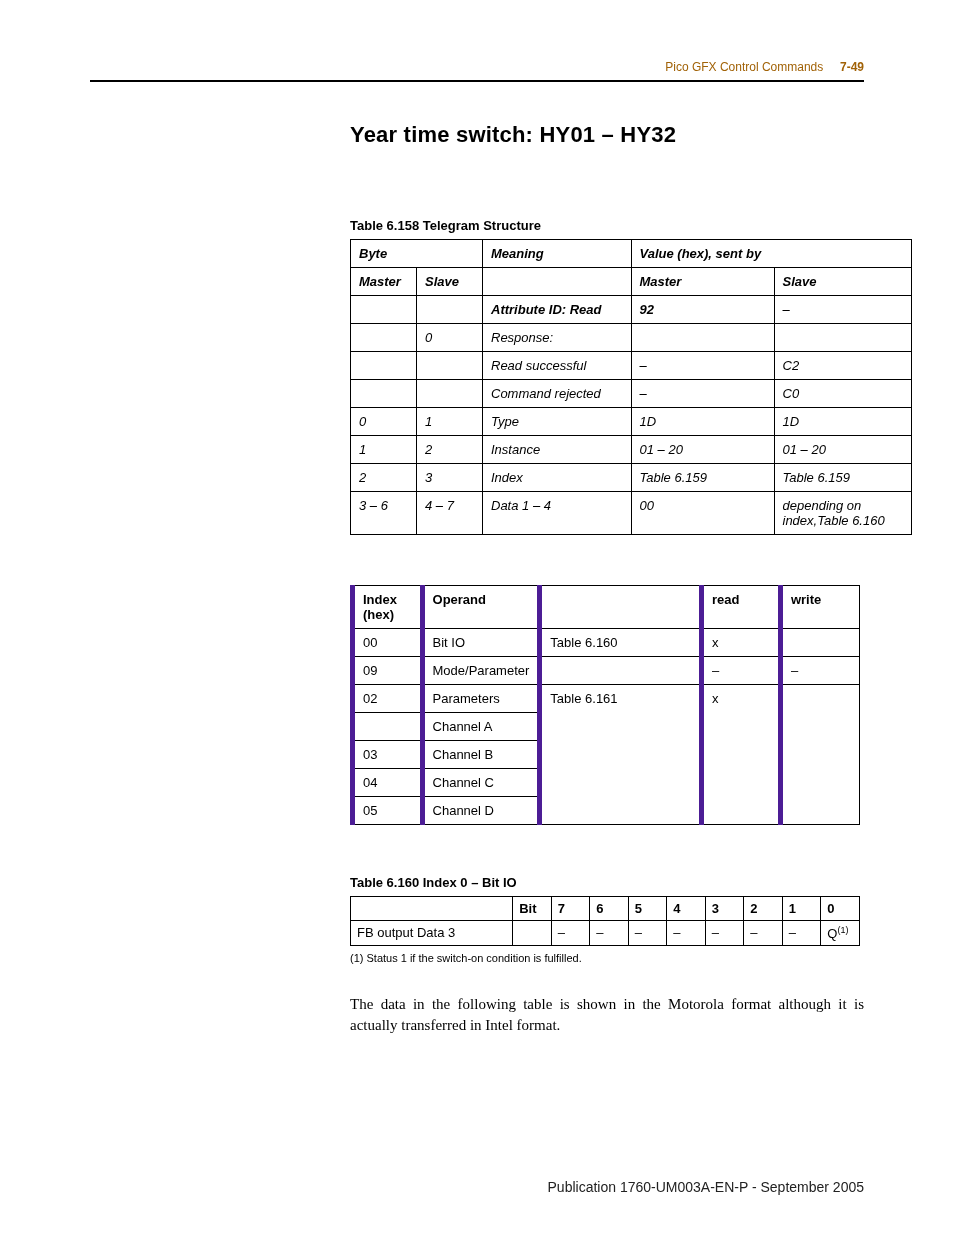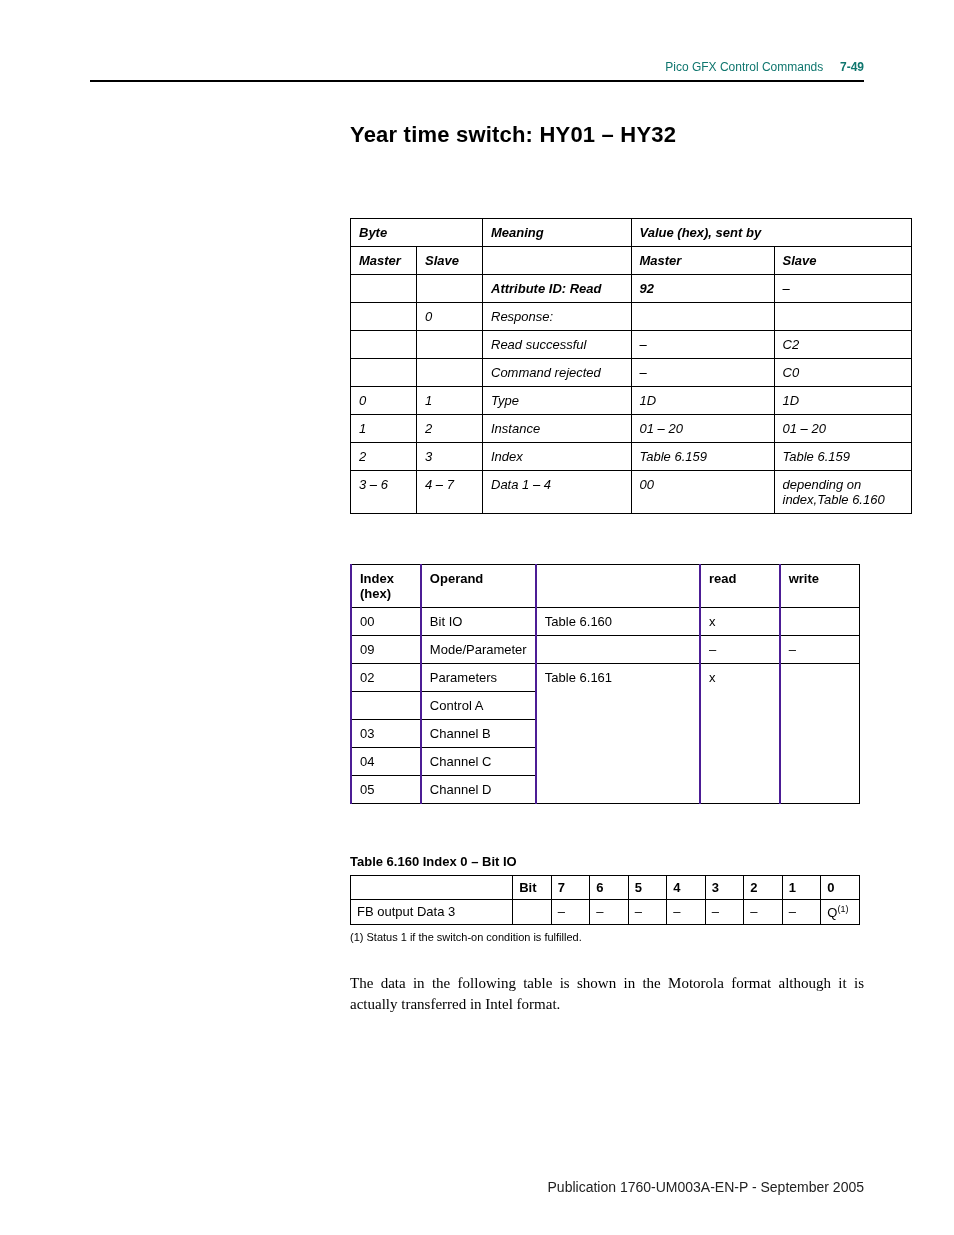--- a/index.html
+++ b/index.html
@@ -14,21 +14,21 @@
   }
   .page {
     padding: 60px 90px 40px 90px;
   }
   .header-line {
     border-bottom: 2px solid #000;
     margin-bottom: 40px;
     padding-bottom: 6px;
     text-align: right;
     font-size: 12px;
-    color: #0f766e;
+    color: #a16207;
   }
   .header-line .bold { font-weight: 700; }
   .content {
     margin-left: 260px;
   }
   h1.section-title {
     font-size: 22px;
     font-weight: 700;
     margin: 0 0 70px 0;
     letter-spacing: 0.2px;
@@ -57,21 +57,21 @@
   .t1 .col-m { width: 60px; }
   .t1 .col-s { width: 60px; }
   .t1 .col-mean { width: 135px; }
   .t1 .col-vm { width: 130px; }
   .t1 .col-vs { width: 125px; }
   .t1 .bold { font-weight: 700; }
 
   .t2 { width: 510px; }
   .t2 th, .t2 td { border-top: 1px solid #000; }
   .t2 { border-bottom: 1px solid #000; }
-  .t2 th.vl, .t2 td.vl { border-left: 2px solid #4c1d95; }
+  .t2 th.vl, .t2 td.vl { border-left: 5px solid #4c1d95; }
   .t2 th.vr, .t2 td.vr { border-right: 1px solid #000; }
   .t2 .col-idx { width: 70px; }
   .t2 .col-op  { width: 115px; }
   .t2 .col-ref { width: 165px; }
   .t2 .col-r   { width: 80px; }
   .t2 .col-w   { width: 80px; }
   .t2 td.noborder-top { border-top: none; }
 
   .t3 { width: 510px; margin-bottom: 6px; }
   .t3 th, .t3 td { border: 1px solid #000; padding: 4px 6px; }
@@ -107,20 +107,21 @@
   <div class="header-line">
     <span>Pico GFX Control Commands</span>
     &nbsp;&nbsp;&nbsp;
     <span class="bold">7-49</span>
   </div>
 
   <div class="content">
 
     <h1 class="section-title">Year time switch: HY01 – HY32</h1>
 
+    <div class="table-caption">Table 6.158 Telegram Structure</div>
     <table class="t1">
       <tbody>
           <tr>
         <th class="col-m" colspan="2">Byte</th>
         <th class="col-mean">Meaning</th>
         <th colspan="2">Value (hex), sent by</th>
       </tr>
       <tr>
         <th class="col-m">Master</th>
         <th class="col-s">Slave</th>
@@ -216,21 +217,21 @@
           </tr>
           <tr>
             <td class="col-idx vl">02</td>
             <td class="col-op vl">Parameters</td>
             <td class="col-ref vl">Table 6.161</td>
             <td class="col-r vl">x</td>
             <td class="col-w vl vr"></td>
           </tr>
           <tr>
             <td class="col-idx vl"></td>
-            <td class="col-op vl">Control A</td>
+            <td class="col-op vl">Channel A</td>
             <td class="col-ref vl noborder-top"></td>
             <td class="col-r vl noborder-top"></td>
             <td class="col-w vl vr noborder-top"></td>
           </tr>
           <tr>
             <td class="col-idx vl">03</td>
             <td class="col-op vl">Channel B</td>
             <td class="col-ref vl noborder-top"></td>
             <td class="col-r vl noborder-top"></td>
             <td class="col-w vl vr noborder-top"></td>

